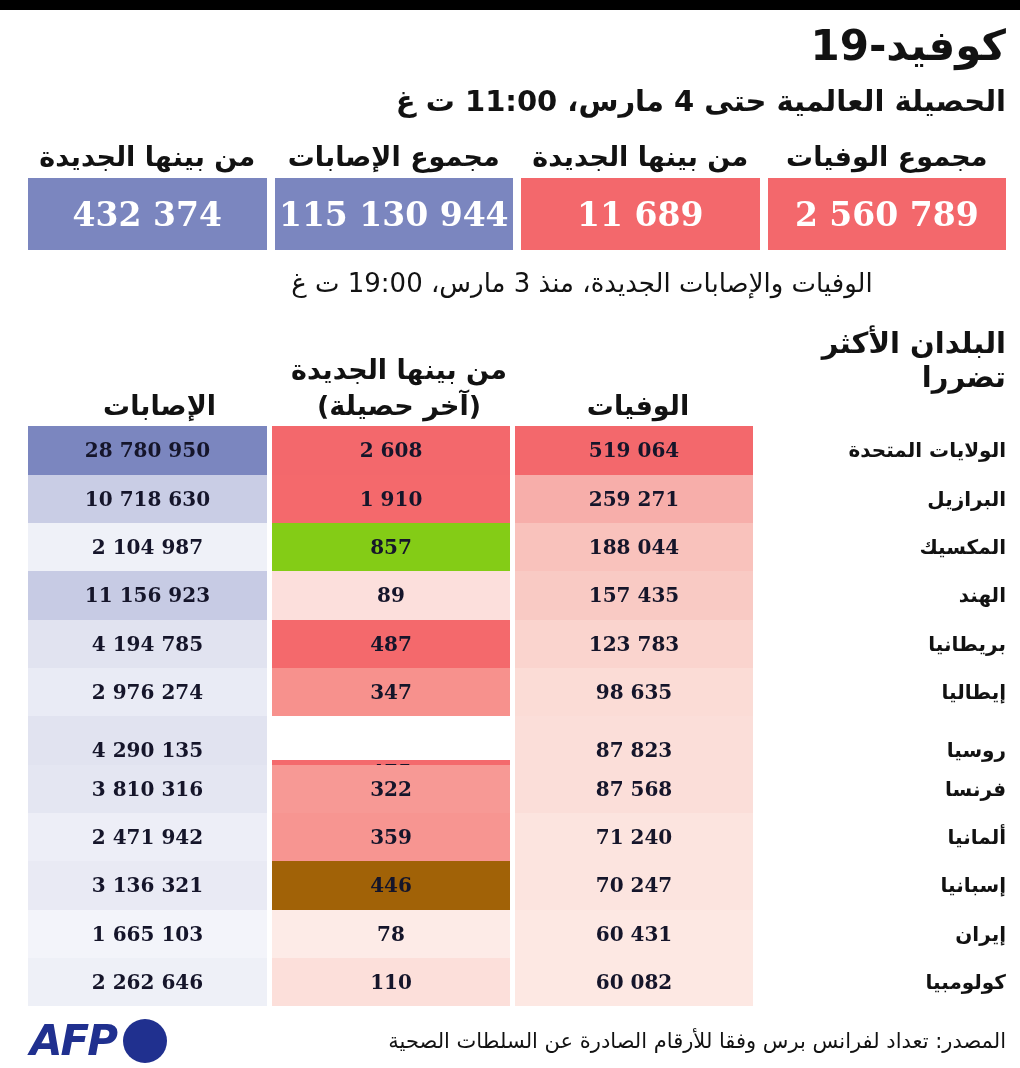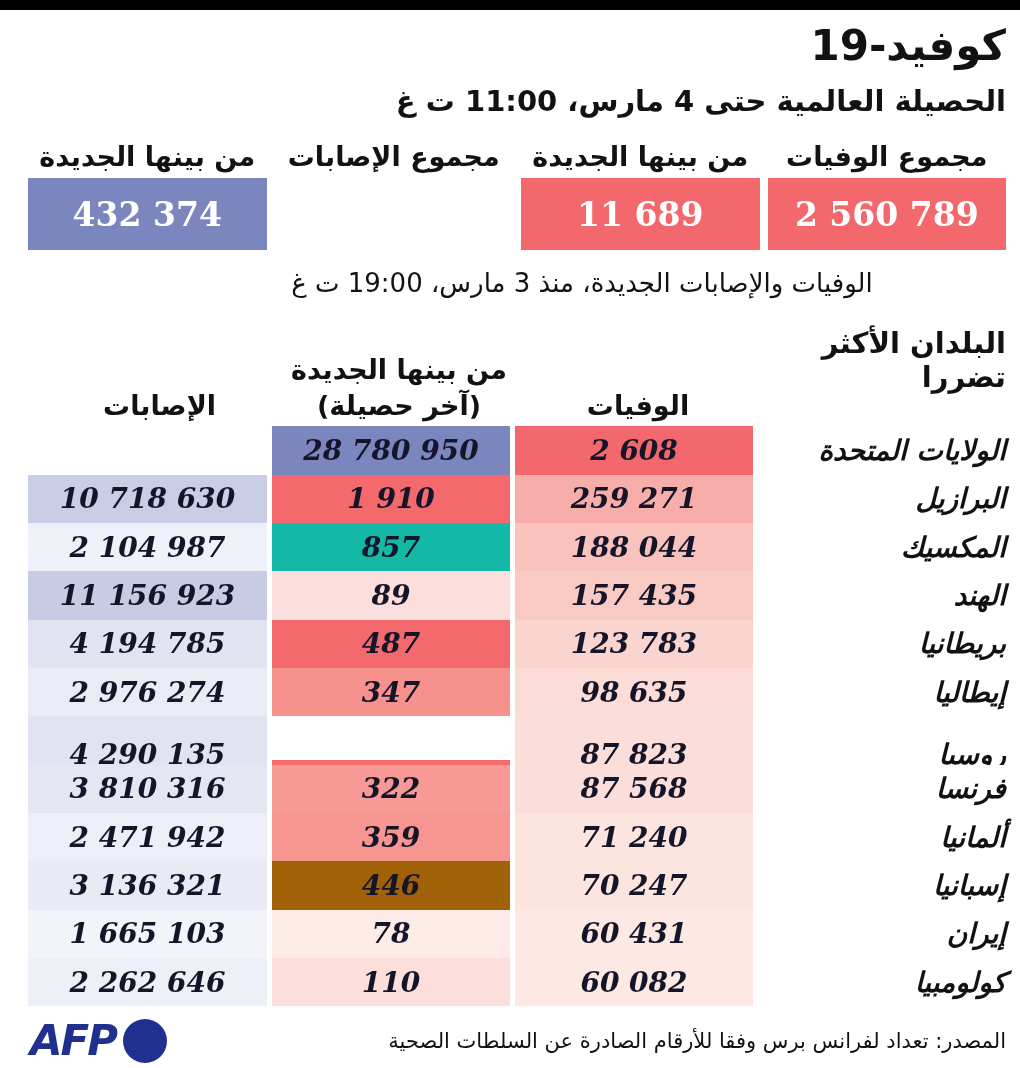--- a/index.html
+++ b/index.html
@@ -26,22 +26,22 @@
 
   .note { margin-top:16px; font-size:26px; text-align:center; padding-left:130px; line-height:34px; }
 
   .thead { margin-top:26px; display:grid; grid-template-columns:248px 238px 238px 239px;
            column-gap:1px; min-height:100px; align-items:end; }
   .section-title { align-self:start; font-size:29px; font-weight:bold; text-align:right; }
   .col-h { font-size:27px; font-weight:bold; text-align:center; line-height:36px; padding-bottom:2px; }
 
   .trow { display:grid; grid-template-columns:248px 238px 238px 239px; column-gap:5px; height:48.33px; }
   .cell { display:flex; align-items:center; justify-content:center;
-          font-family:"DejaVu Serif", serif; font-weight:bold; font-size:28px;
-          direction:ltr; color:#15152a;font-style:italic; }
+          font-family:"DejaVu Serif", serif; font-weight:bold; font-size:20px;
+          direction:ltr; color:#15152a; }
   .cell.country { font-family:"DejaVu Sans", sans-serif; direction:rtl; justify-content:flex-start;
                   color:#121212; background:#fff; }
 
   .footer { margin-top:8px; height:54px; display:flex; justify-content:space-between; align-items:center; }
   .source { font-size:21px; text-align:right; }
   .afp { direction:ltr; display:flex; align-items:center; gap:7px; padding-left:2px; }
   .afp-text { color:#20308f; font-size:42px; font-weight:bold; font-style:italic;
               letter-spacing:-2px; line-height:1; }
   .afp-dot { width:44px; height:44px; border-radius:50%; background:#20308f; }
 </style>
@@ -59,20 +59,21 @@
     <div>
       <div class="card-label">مجموع الوفيات</div>
       <div class="card-value" style="background-color: rgb(243, 104, 108);">2 560 789</div>
     </div>
     <div>
       <div class="card-label">من بينها الجديدة</div>
       <div class="card-value" style="background-color: rgb(243, 104, 108);">11 689</div>
     </div>
     <div>
       <div class="card-label">مجموع الإصابات</div>
+      <div class="card-value" style="background-color: rgb(123, 134, 191);">115 130 944</div>
     </div>
     <div>
       <div class="card-label">من بينها الجديدة</div>
       <div class="card-value" style="background-color: rgb(123, 134, 191);">432 374</div>
     </div>
   </div>
 
   <div class="note">الوفيات والإصابات الجديدة، منذ 3 مارس، 19:00 ت غ</div>
 
   <div class="thead">
@@ -81,33 +82,34 @@
     <div class="col-h">
       <div>من بينها الجديدة</div>
       <div>(آخر حصيلة)</div>
     </div>
     <div class="col-h">الإصابات</div>
   </div>
 
   <div>
       <div class="trow">
       <div class="cell country">الولايات المتحدة</div>
+      <div class="cell" style="background-color: rgb(243, 104, 108);">519 064</div>
       <div class="cell" style="background-color: rgb(243, 104, 108);">2 608</div>
       <div class="cell" style="background-color: rgb(123, 134, 191);">28 780 950</div>
     </div>
       <div class="trow">
       <div class="cell country">البرازيل</div>
       <div class="cell" style="background-color: rgb(247, 174, 170);">259 271</div>
       <div class="cell" style="background-color: rgb(244, 105, 108);">1 910</div>
       <div class="cell" style="background-color: rgb(201, 205, 229);">10 718 630</div>
     </div>
       <div class="trow">
       <div class="cell country">المكسيك</div>
       <div class="cell" style="background-color: rgb(249, 194, 188);">188 044</div>
-      <div class="cell" style="background-color: #14b8a6;">857</div>
+      <div class="cell" style="background-color: #84cc16;">857</div>
       <div class="cell" style="background-color: rgb(239, 241, 248);">2 104 987</div>
     </div>
       <div class="trow">
       <div class="cell country">الهند</div>
       <div class="cell" style="background-color: rgb(249, 202, 196);">157 435</div>
       <div class="cell" style="background-color: rgb(252, 223, 220);">89</div>
       <div class="cell" style="background-color: rgb(199, 203, 228);">11 156 923</div>
     </div>
       <div class="trow">
       <div class="cell country">بريطانيا</div>

